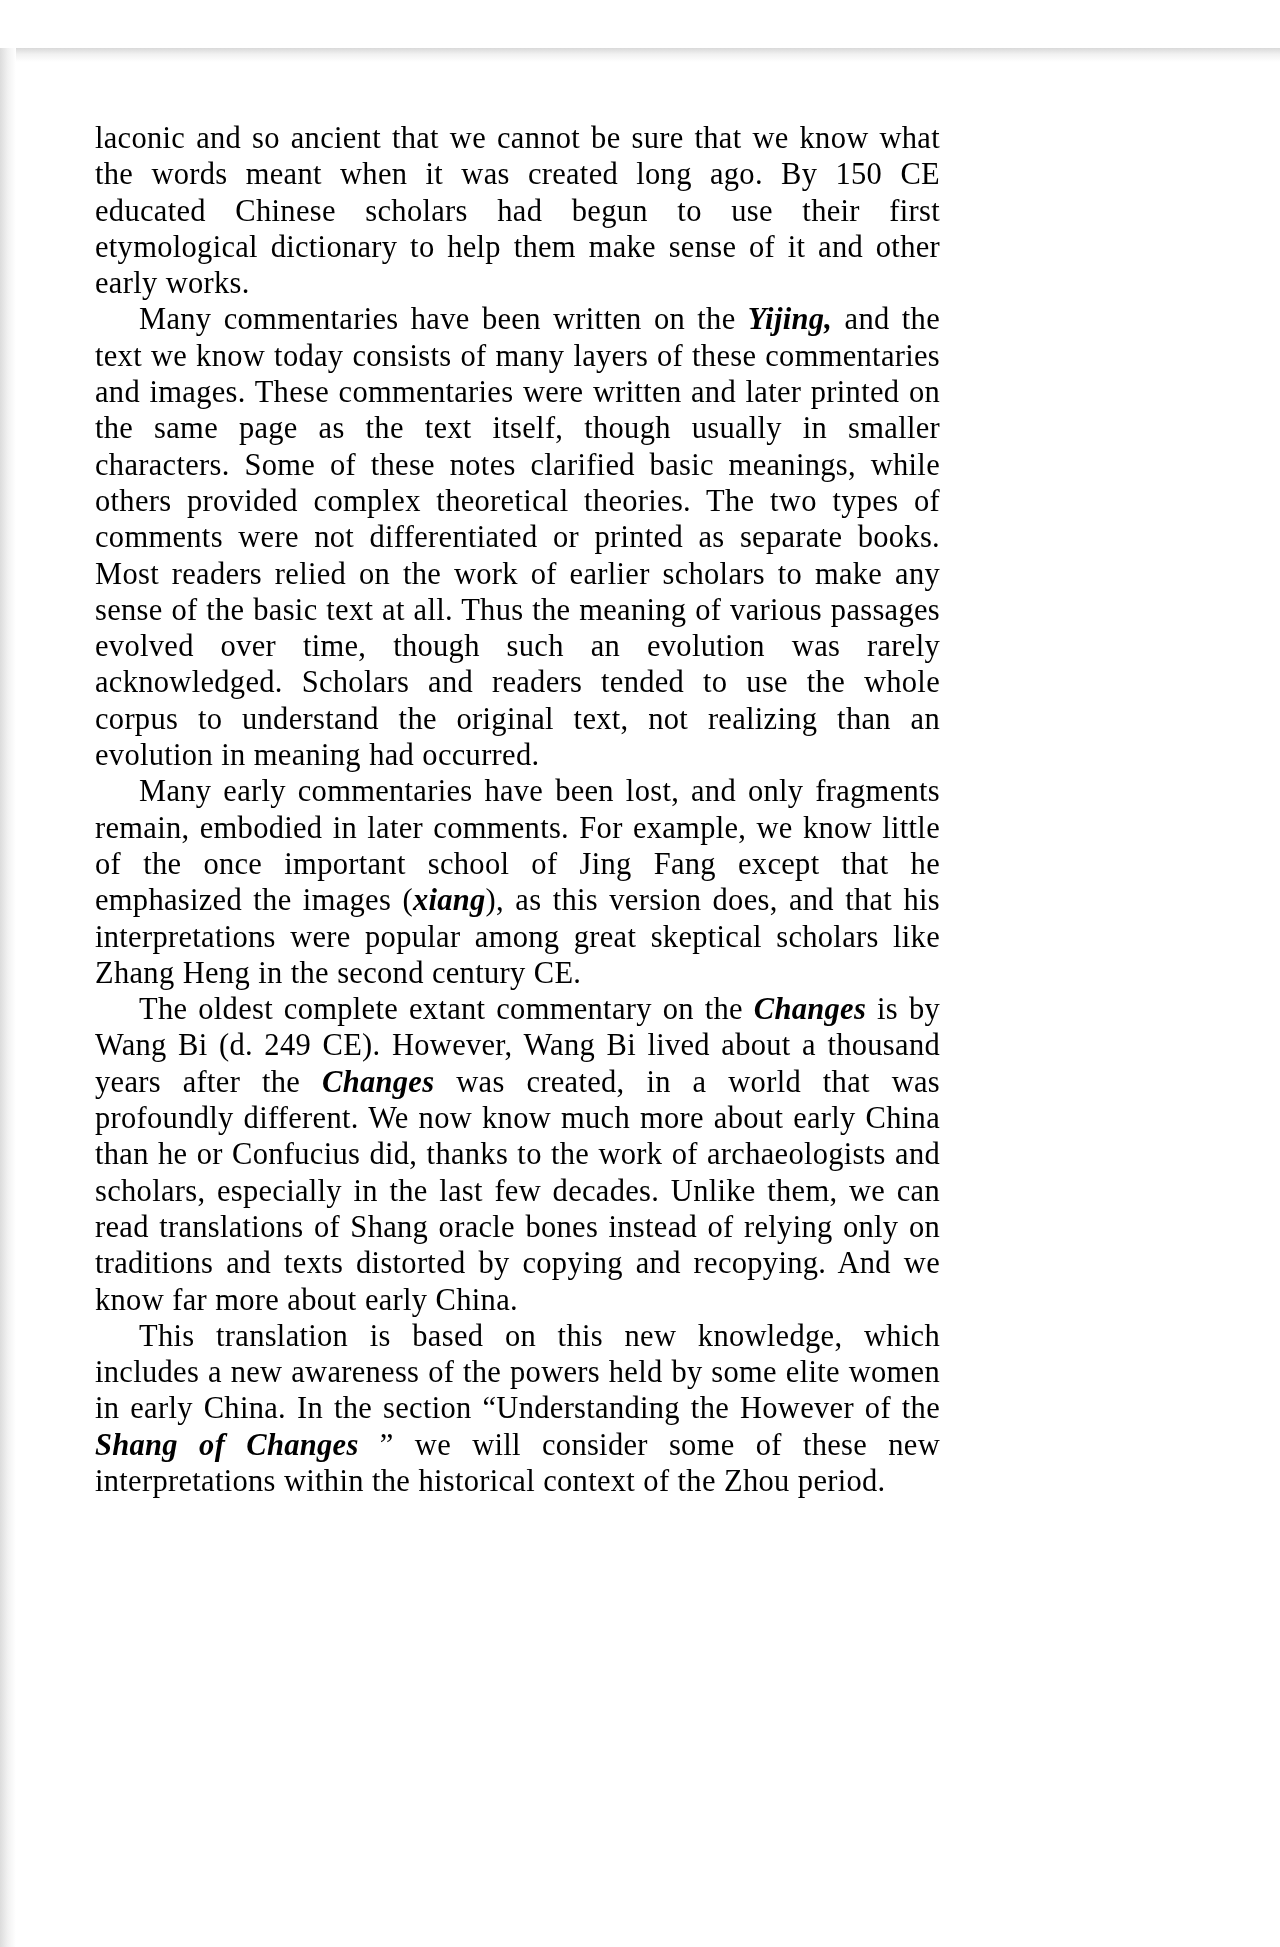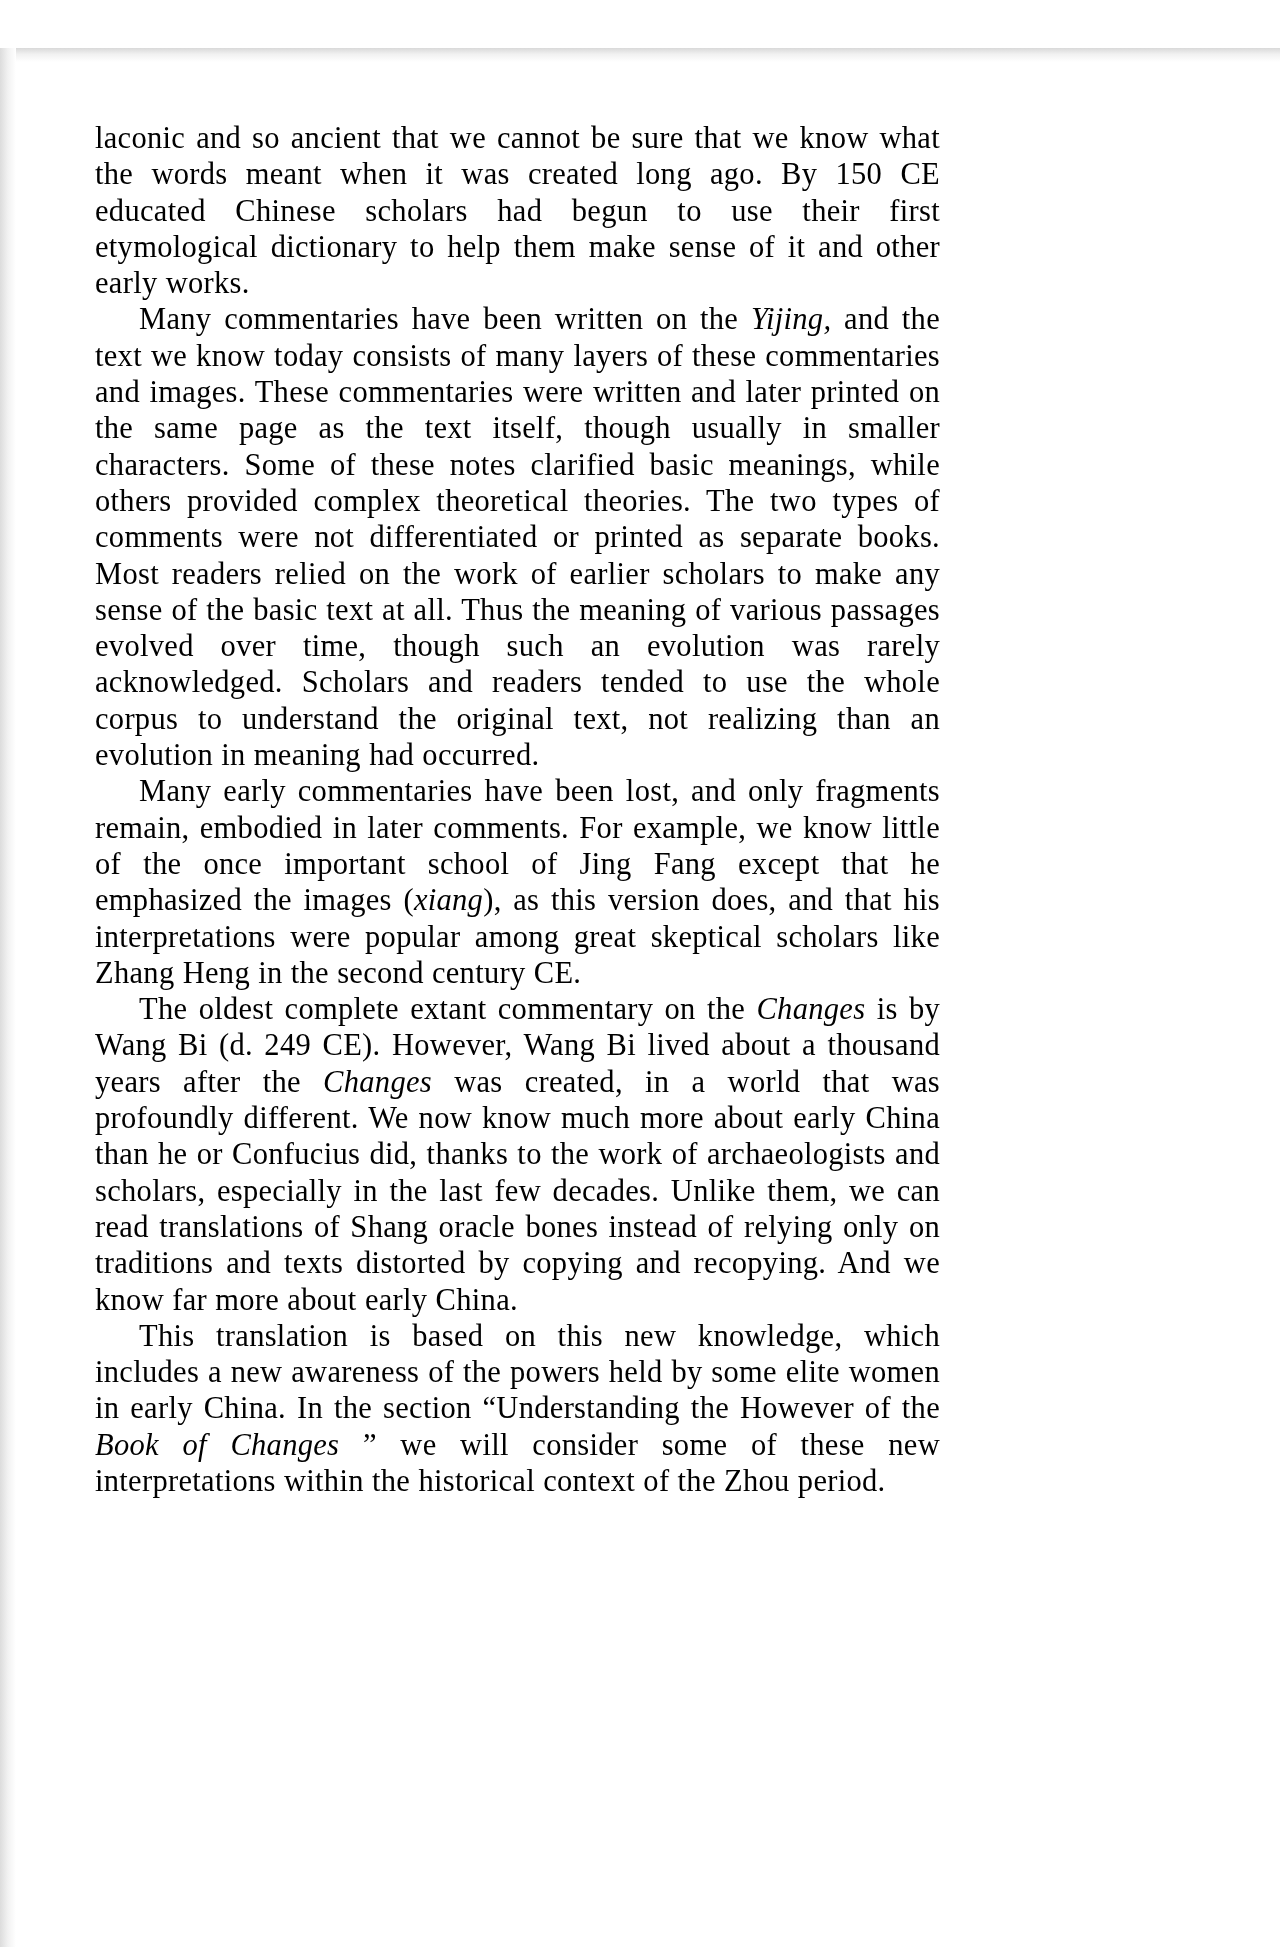--- a/index.html
+++ b/index.html
@@ -68,20 +68,21 @@
     word-spacing: 0.01em;
     -webkit-hyphens: none;
     hyphens: none;
   }
   p.body-paragraph.indent {
     text-indent: 44px;
   }
   p.body-paragraph i,
   p.body-paragraph em {
     font-style: italic;
+    font-weight: bold;
   }
 
   
   #copyright-watermark {
     position: absolute;
     right: 30px;
     bottom: 22px;
     font-family: "Liberation Sans", "DejaVu Sans", sans-serif;
     font-size: 15px;
     letter-spacing: 0.02em;
@@ -97,18 +98,18 @@
 
   <div id="scan-edge-top"></div>
   <div id="scan-edge-left"></div>
   <div id="scan-edge-bottom"></div>
 
   <div id="text-column">
       <p class="body-paragraph" id="paragraph-1"><span>laconic and so ancient that we cannot be sure that we know what the words meant when it was created long ago. By 150 CE educated Chinese scholars had begun to use their first etymological dictionary to help them make sense of it and other early works.</span></p>
       <p class="body-paragraph indent" id="paragraph-2"><span>Many commentaries have been written on the </span><i>Yijing,</i><span> and the text we know today consists of many layers of these commentaries and images. These commentaries were written and later printed on the same page as the text itself, though usually in smaller characters. Some of these notes clarified basic meanings, while others provided complex theoretical theories. The two types of comments were not differentiated or printed as separate books. Most readers relied on the work of earlier scholars to make any sense of the basic text at all. Thus the meaning of various passages evolved over time, though such an evolution was rarely acknowledged. Scholars and readers tended to use the whole corpus to understand the original text, not realizing than an evolution in meaning had occurred.</span></p>
       <p class="body-paragraph indent" id="paragraph-3"><span>Many early commentaries have been lost, and only fragments remain, embodied in later comments. For example, we know little of the once important school of Jing Fang except that he emphasized the images (</span><i>xiang</i><span>), as this version does, and that his interpretations were popular among great skeptical scholars like Zhang Heng in the second century CE.</span></p>
       <p class="body-paragraph indent" id="paragraph-4"><span>The oldest complete extant commentary on the </span><i>Changes</i><span> is by Wang Bi (d. 249 CE). However, Wang Bi lived about a thousand years after the </span><i>Changes</i><span> was created, in a world that was profoundly different. We now know much more about early China than he or Confucius did, thanks to the work of archaeologists and scholars, especially in the last few decades. Unlike them, we can read translations of Shang oracle bones instead of relying only on traditions and texts distorted by copying and recopying. And we know far more about early China.</span></p>
-      <p class="body-paragraph indent" id="paragraph-5"><span>This translation is based on this new knowledge, which includes a new awareness of the powers held by some elite women in early China. In the section “Understanding the However of the </span><i>Book of Changes </i><span>” we will consider some of these new interpretations within the historical context of the Zhou period.</span></p>
+      <p class="body-paragraph indent" id="paragraph-5"><span>This translation is based on this new knowledge, which includes a new awareness of the powers held by some elite women in early China. In the section “Understanding the However of the </span><i>Shang of Changes </i><span>” we will consider some of these new interpretations within the historical context of the Zhou period.</span></p>
     </div>
 
   <div id="copyright-watermark" style="color: #be185d;">Copyrighted material</div>
 
 </div>
 
 </body></html>

